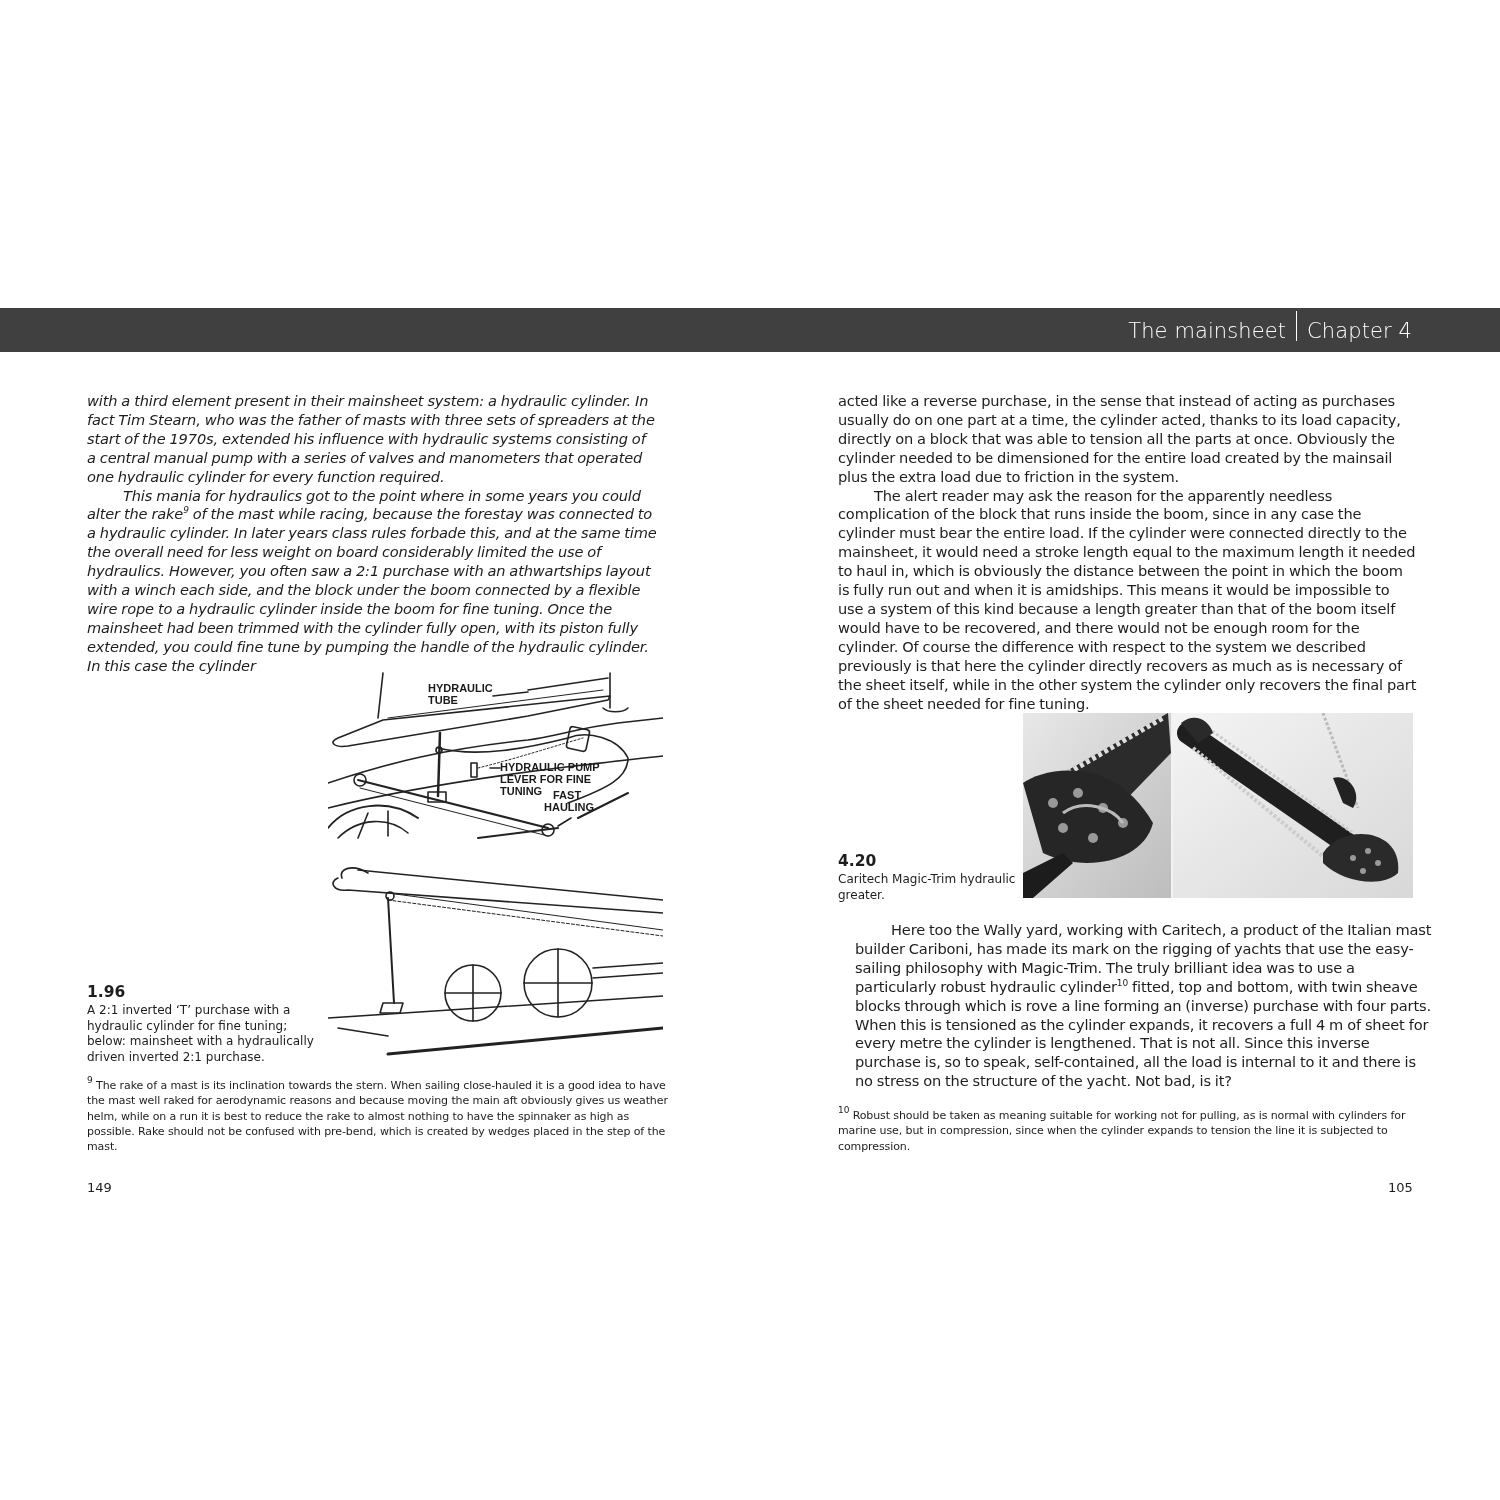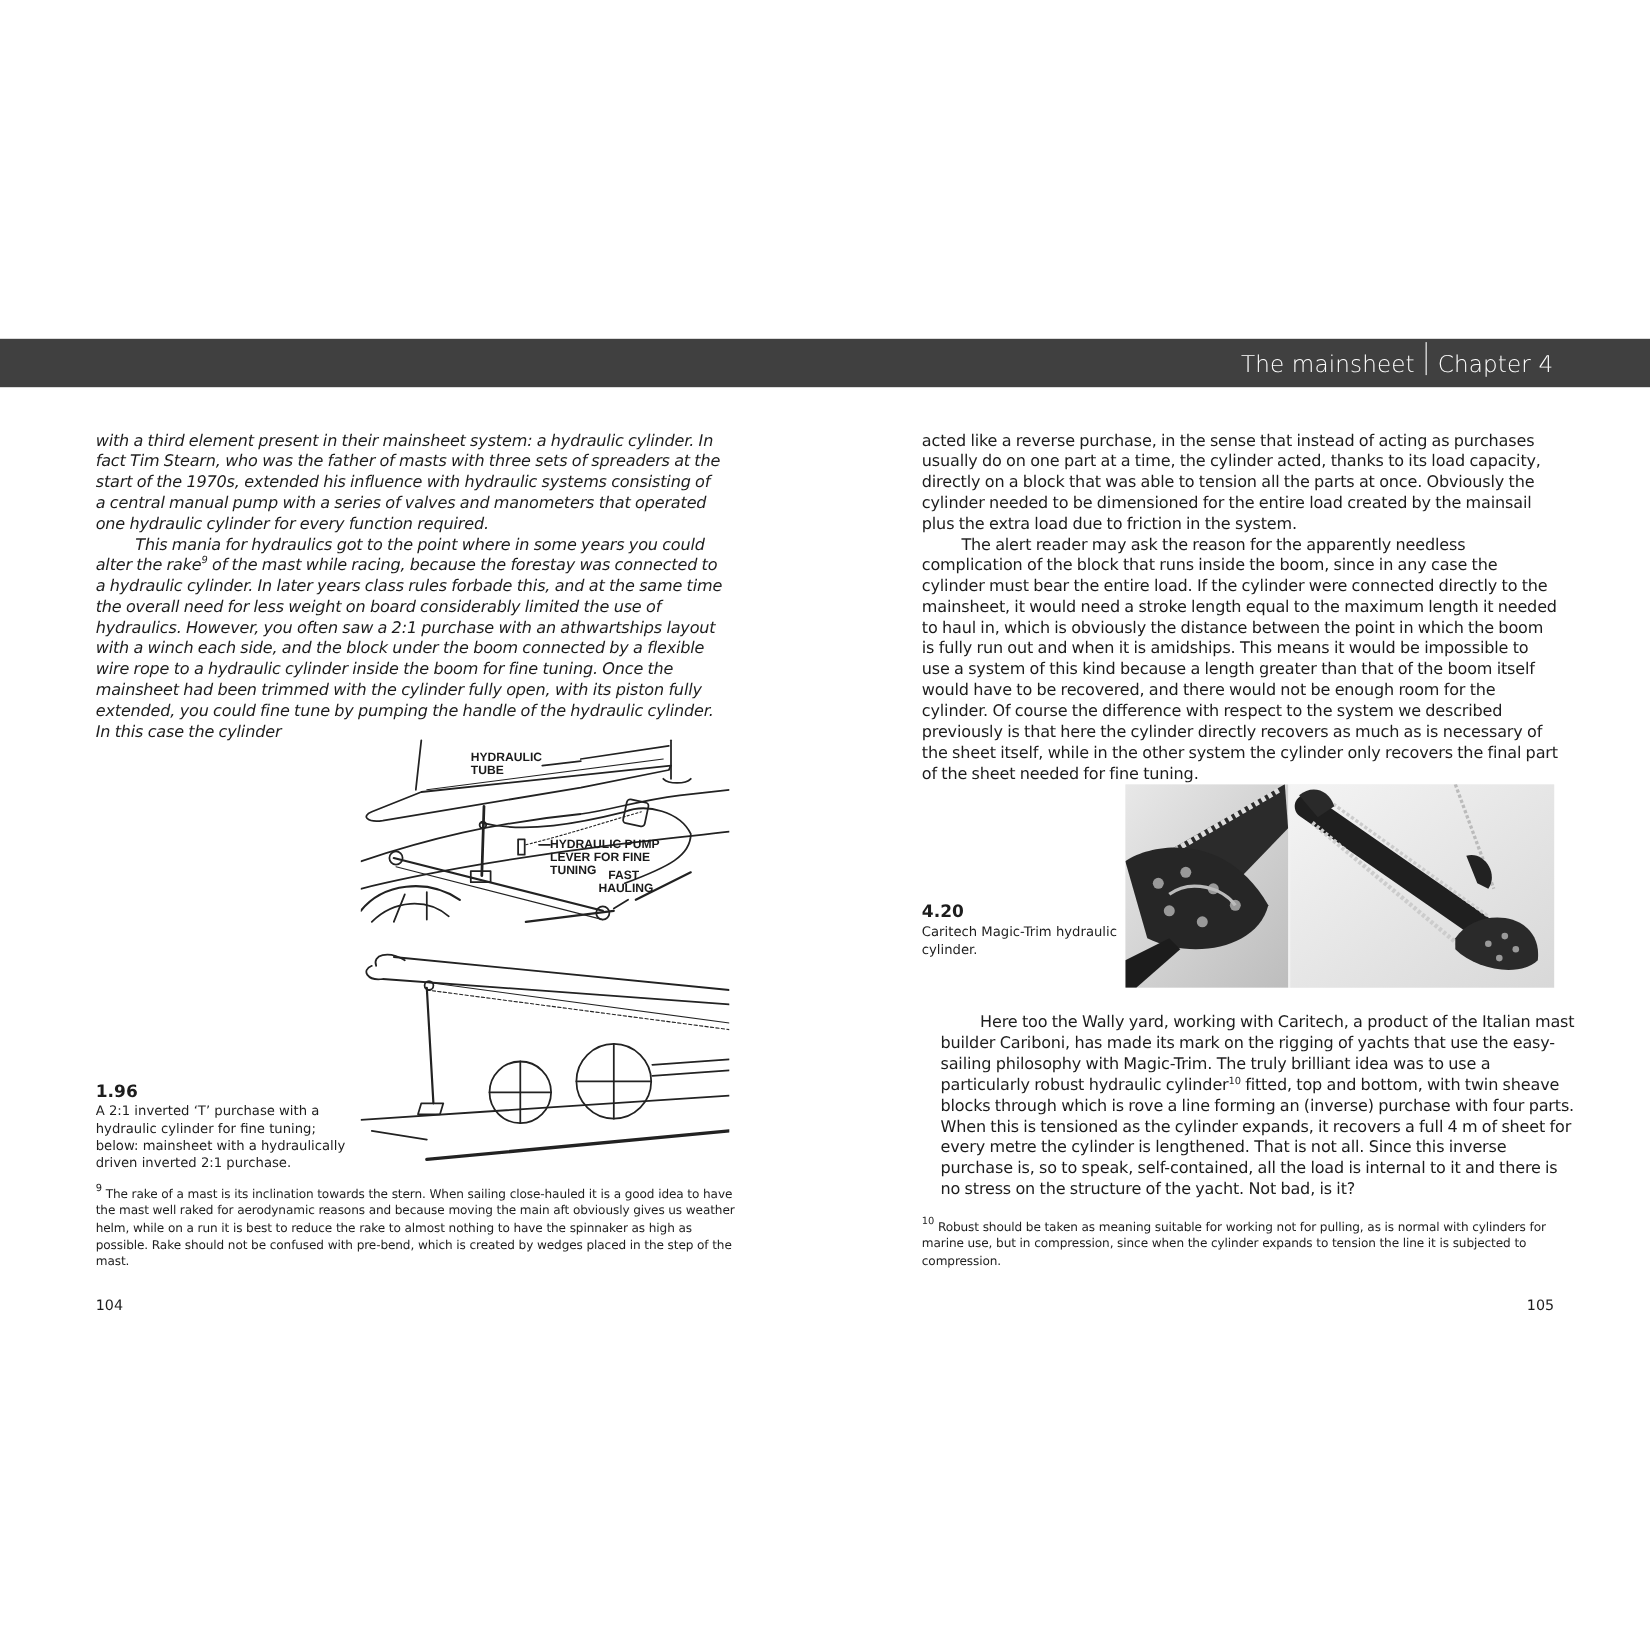--- a/index.html
+++ b/index.html
@@ -115,21 +115,21 @@
 
 <div style="position:absolute; left:87px; top:983px; width:240px;">
   <div class="figure-num">1.96</div>
   <p class="caption">A 2:1 inverted ‘T’ purchase with a hydraulic cylinder for fine tuning; below: mainsheet with a hydraulically driven inverted 2:1 purchase.</p>
 </div>
 
 <div style="position:absolute; left:87px; top:1078px; width:585px;">
   <p class="footnote"><sup>9</sup> <span>The rake of a mast is its inclination towards the stern. When sailing close-hauled it is a good idea to have the mast well raked for aerodynamic reasons and because moving the main aft obviously gives us weather helm, while on a run it is best to reduce the rake to almost nothing to have the spinnaker as high as possible. Rake should not be confused with pre-bend, which is created by wedges placed in the step of the mast.</span></p>
 </div>
 
-<div class="page-num" style="left:87px; top:1180px;">104</div>
+<div class="page-num" style="left:87px; top:1180px;">149</div>
 
 <div class="page page-right">
   <div class="body-text">
     <p>acted like a reverse purchase, in the sense that instead of acting as purchases usually do on one part at a time, the cylinder acted, thanks to its load capacity, directly on a block that was able to tension all the parts at once. Obviously the cylinder needed to be dimensioned for the entire load created by the mainsail plus the extra load due to friction in the system.</p>
     <p class="indent">The alert reader may ask the reason for the apparently needless complication of the block that runs inside the boom, since in any case the cylinder must bear the entire load. If the cylinder were connected directly to the mainsheet, it would need a stroke length equal to the maximum length it needed to haul in, which is obviously the distance between the point in which the boom is fully run out and when it is amidships. This means it would be impossible to use a system of this kind because a length greater than that of the boom itself would have to be recovered, and there would not be enough room for the cylinder. Of course the difference with respect to the system we described previously is that here the cylinder directly recovers as much as is necessary of the sheet itself, while in the other system the cylinder only recovers the final part of the sheet needed for fine tuning.</p>
   </div>
 </div>
 
 <svg class="photo" style="left:1023px; top:713px;" width="390" height="185" viewBox="0 0 390 185">
   <defs>
@@ -163,23 +163,23 @@
   <path d="M300 0 L 335 95" stroke="#bbb" stroke-width="3" stroke-dasharray="3 2"></path>
   <path d="M310 65 C 325 60, 340 80, 330 95 L 320 90 Z" fill="#222"></path>
   <path d="M300 140 C 320 110, 380 115, 375 160 C 360 175, 320 170, 300 150 Z" fill="#2a2a2a"></path>
   <circle cx="330" cy="145" r="3" fill="#999"></circle>
     <circle cx="345" cy="138" r="3" fill="#999"></circle>
   <circle cx="355" cy="150" r="3" fill="#999"></circle>
     <circle cx="340" cy="158" r="3" fill="#999"></circle>
   <path d="M158 10 C 170 0, 185 5, 190 20 L 175 30 Z" fill="#2a2a2a"></path>
 </svg>
 
-<div style="position:absolute; left:838px; top:820px; width:180px;">
+<div style="position:absolute; left:838px; top:852px; width:180px;">
   <div class="figure-num">4.20</div>
-  <p class="caption">Caritech Magic-Trim hydraulic cylinder.</p>
+  <p class="caption">Caritech Magic-Trim hydraulic greater.</p>
 </div>
 
 <div class="body-text" style="position:absolute; left:838px; top:921px; width:580px;margin-left:17px;">
   <p class="indent"><span>Here too the Wally yard, working with Caritech, a product of the Italian mast builder Cariboni, has made its mark on the rigging of yachts that use the easy-sailing philosophy with Magic-Trim. The truly brilliant idea was to use a particularly robust hydraulic cylinder</span><sup>10</sup><span> fitted, top and bottom, with twin sheave blocks through which is rove a line forming an (inverse) purchase with four parts. When this is tensioned as the cylinder expands, it recovers a full 4 m of sheet for every metre the cylinder is lengthened. That is not all. Since this inverse purchase is, so to speak, self-contained, all the load is internal to it and there is no stress on the structure of the yacht. Not bad, is it?</span></p>
 </div>
 
 <div style="position:absolute; left:838px; top:1108px; width:585px;">
   <p class="footnote"><sup>10</sup> <span>Robust should be taken as meaning suitable for working not for pulling, as is normal with cylinders for marine use, but in compression, since when the cylinder expands to tension the line it is subjected to compression.</span></p>
 </div>
 

